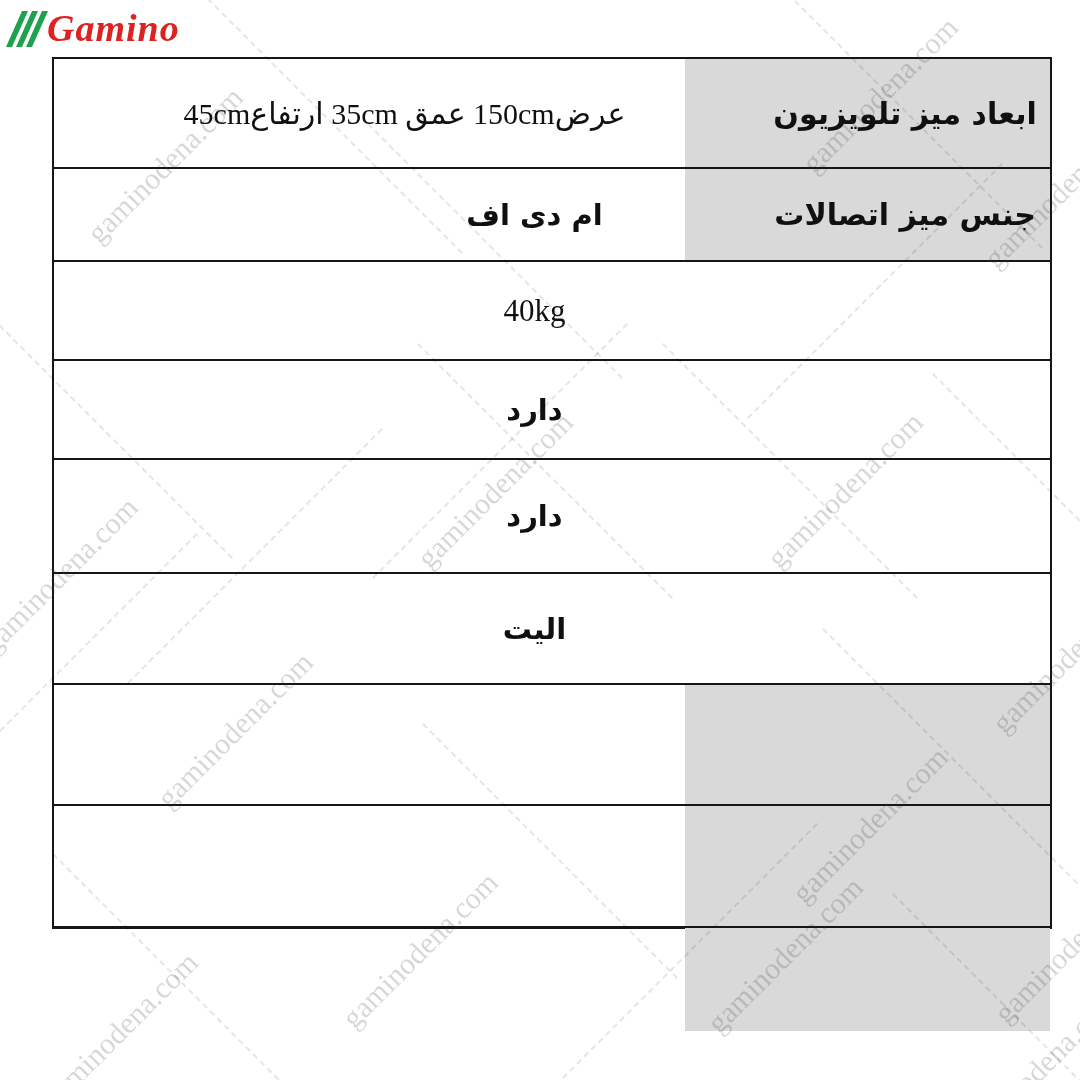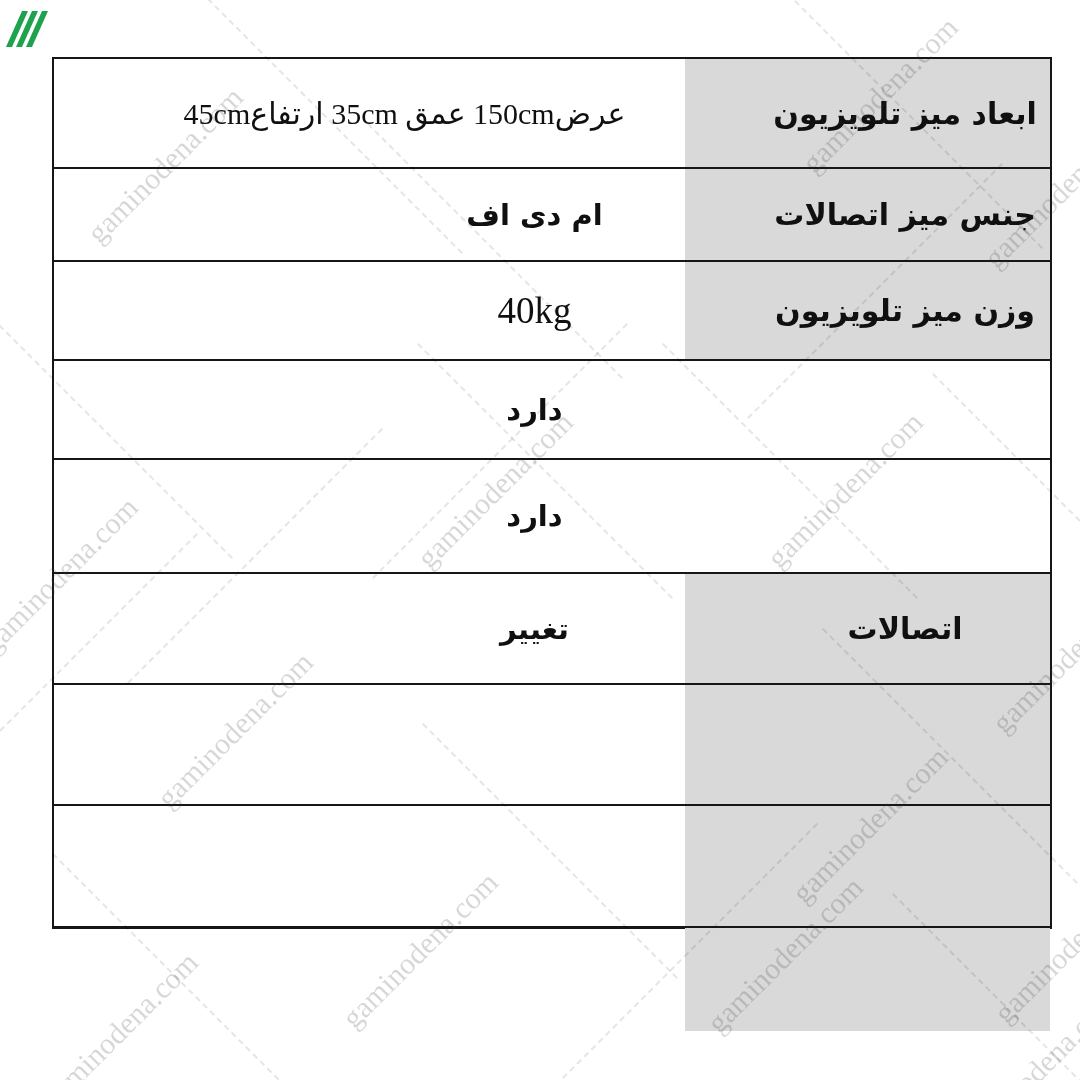--- a/index.html
+++ b/index.html
@@ -51,21 +51,21 @@
   .cell{box-sizing:border-box;display:flex;align-items:center;justify-content:center;}
   .value{width:631px;direction:rtl;color:#101010;}
   .label{
     width:365px;background:var(--gray);
     direction:rtl;
     font-family:"DejaVu Sans",sans-serif;font-weight:700;
     font-size:30px;color:#101010;
     padding-left:75px;
   }
   .val-fa{font-family:"DejaVu Sans",sans-serif;font-weight:700;font-size:29px;padding-left:330px;}
-  .val-latin{font-family:"Liberation Serif","DejaVu Serif",serif;font-weight:400;font-size:37px;padding-left:330px;direction:ltr;}
+  .val-latin{font-family:"Liberation Serif","DejaVu Serif",serif;font-weight:400;font-size:31px;padding-left:330px;direction:ltr;}
   .val-long{font-family:"Liberation Serif","DejaVu Serif","DejaVu Sans",serif;font-weight:400;font-size:30px;padding-left:70px;}
 
   
   .watermark-layer{position:absolute;inset:0;z-index:3;pointer-events:none;overflow:hidden;}
   .wm{
     position:absolute;
     transform:translate(-50%,-50%) rotate(-45deg);
     font-family:"Liberation Serif","DejaVu Serif",serif;
     font-size:30px;
     color:rgba(55,55,55,0.20);
@@ -80,44 +80,43 @@
 <body>
 
 <div class="page">
 
   <div class="logo">
     <span class="stripes">
       <i></i>
         <i></i>
         <i></i>
     </span>
+    <span class="logo-text">Gamino</span>
   </div>
 
   <div class="spec-table" id="spec-table">
       <div class="row">
         <div class="cell value val-long">عرض150cm عمق 35cm ارتفاع45cm</div>
         <div class="cell label">ابعاد میز تلویزیون</div>
       </div>
       <div class="row">
         <div class="cell value val-fa">ام دی اف</div>
         <div class="cell label">جنس میز اتصالات</div>
       </div>
       <div class="row">
         <div class="cell value val-latin">40kg</div>
-        <div class="cell label">وزن میز تلویزیون</div>
       </div>
       <div class="row">
         <div class="cell value val-fa">دارد</div>
       </div>
       <div class="row">
         <div class="cell value val-fa">دارد</div>
       </div>
       <div class="row">
-        <div class="cell value val-fa">تغییر</div>
-        <div class="cell label">اتصالات</div>
+        <div class="cell value val-fa">الیت</div>
       </div>
       <div class="row">
         <div class="cell value val-fa"></div>
         <div class="cell label"></div>
       </div>
       <div class="row">
         <div class="cell value val-fa"></div>
         <div class="cell label"></div>
       </div>
       <div class="row">

